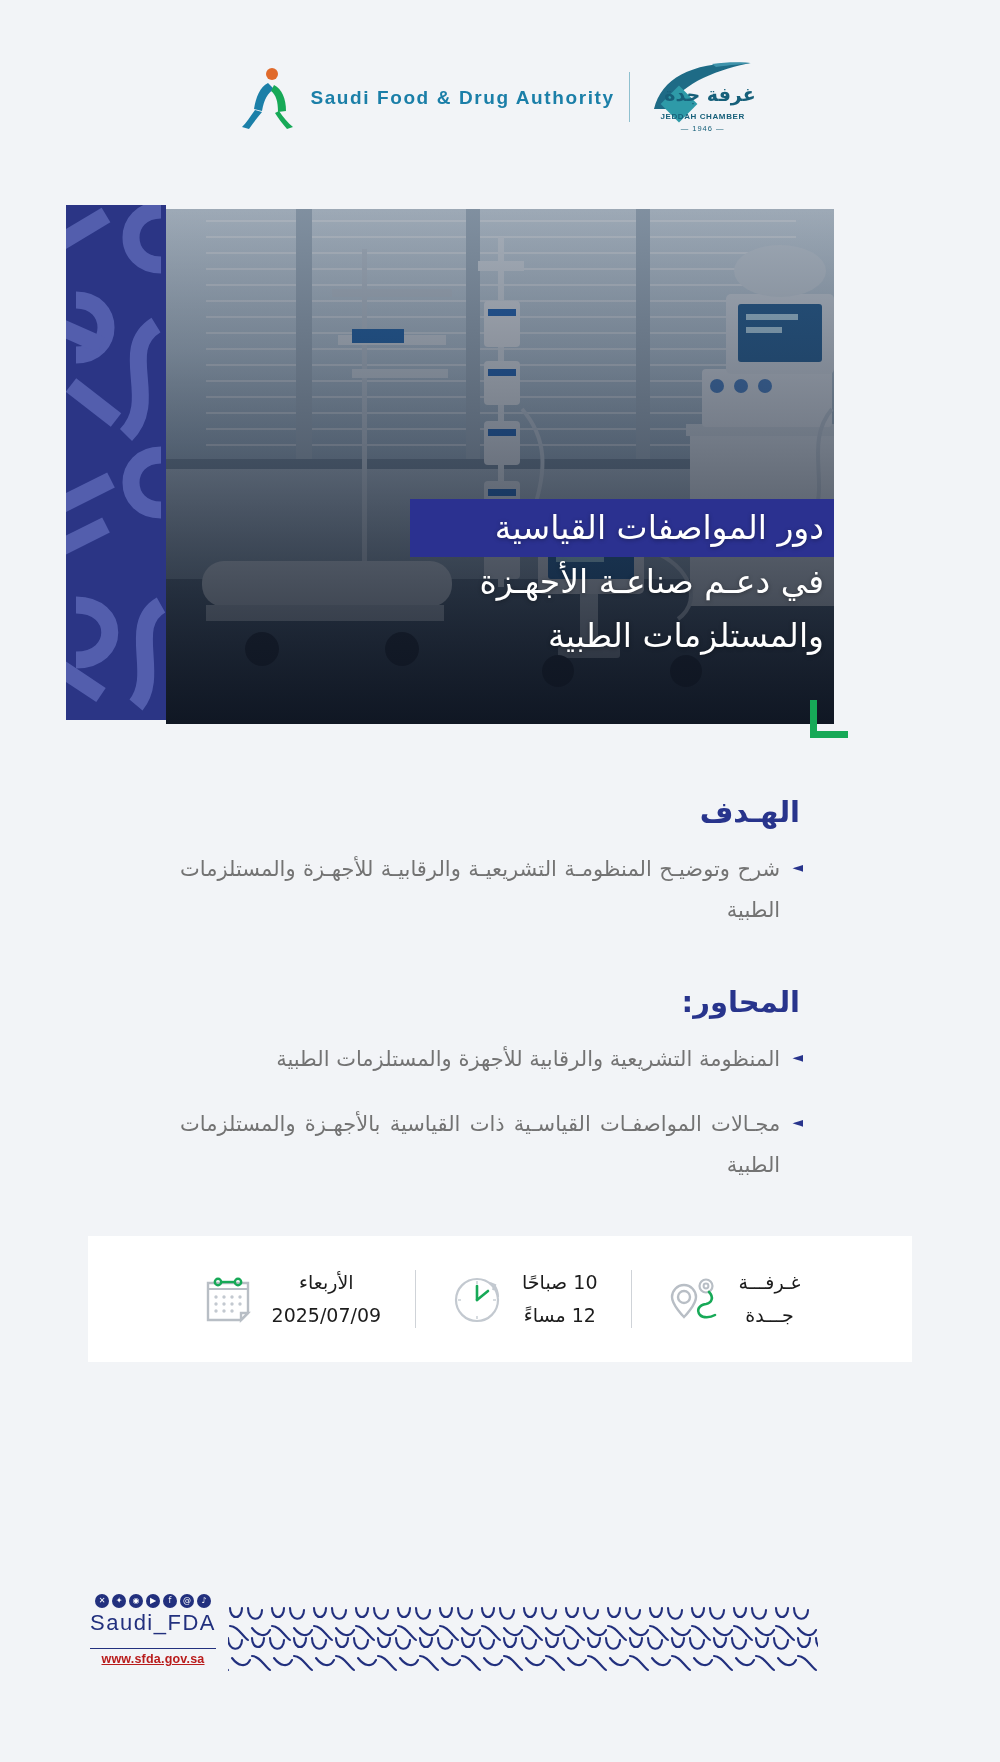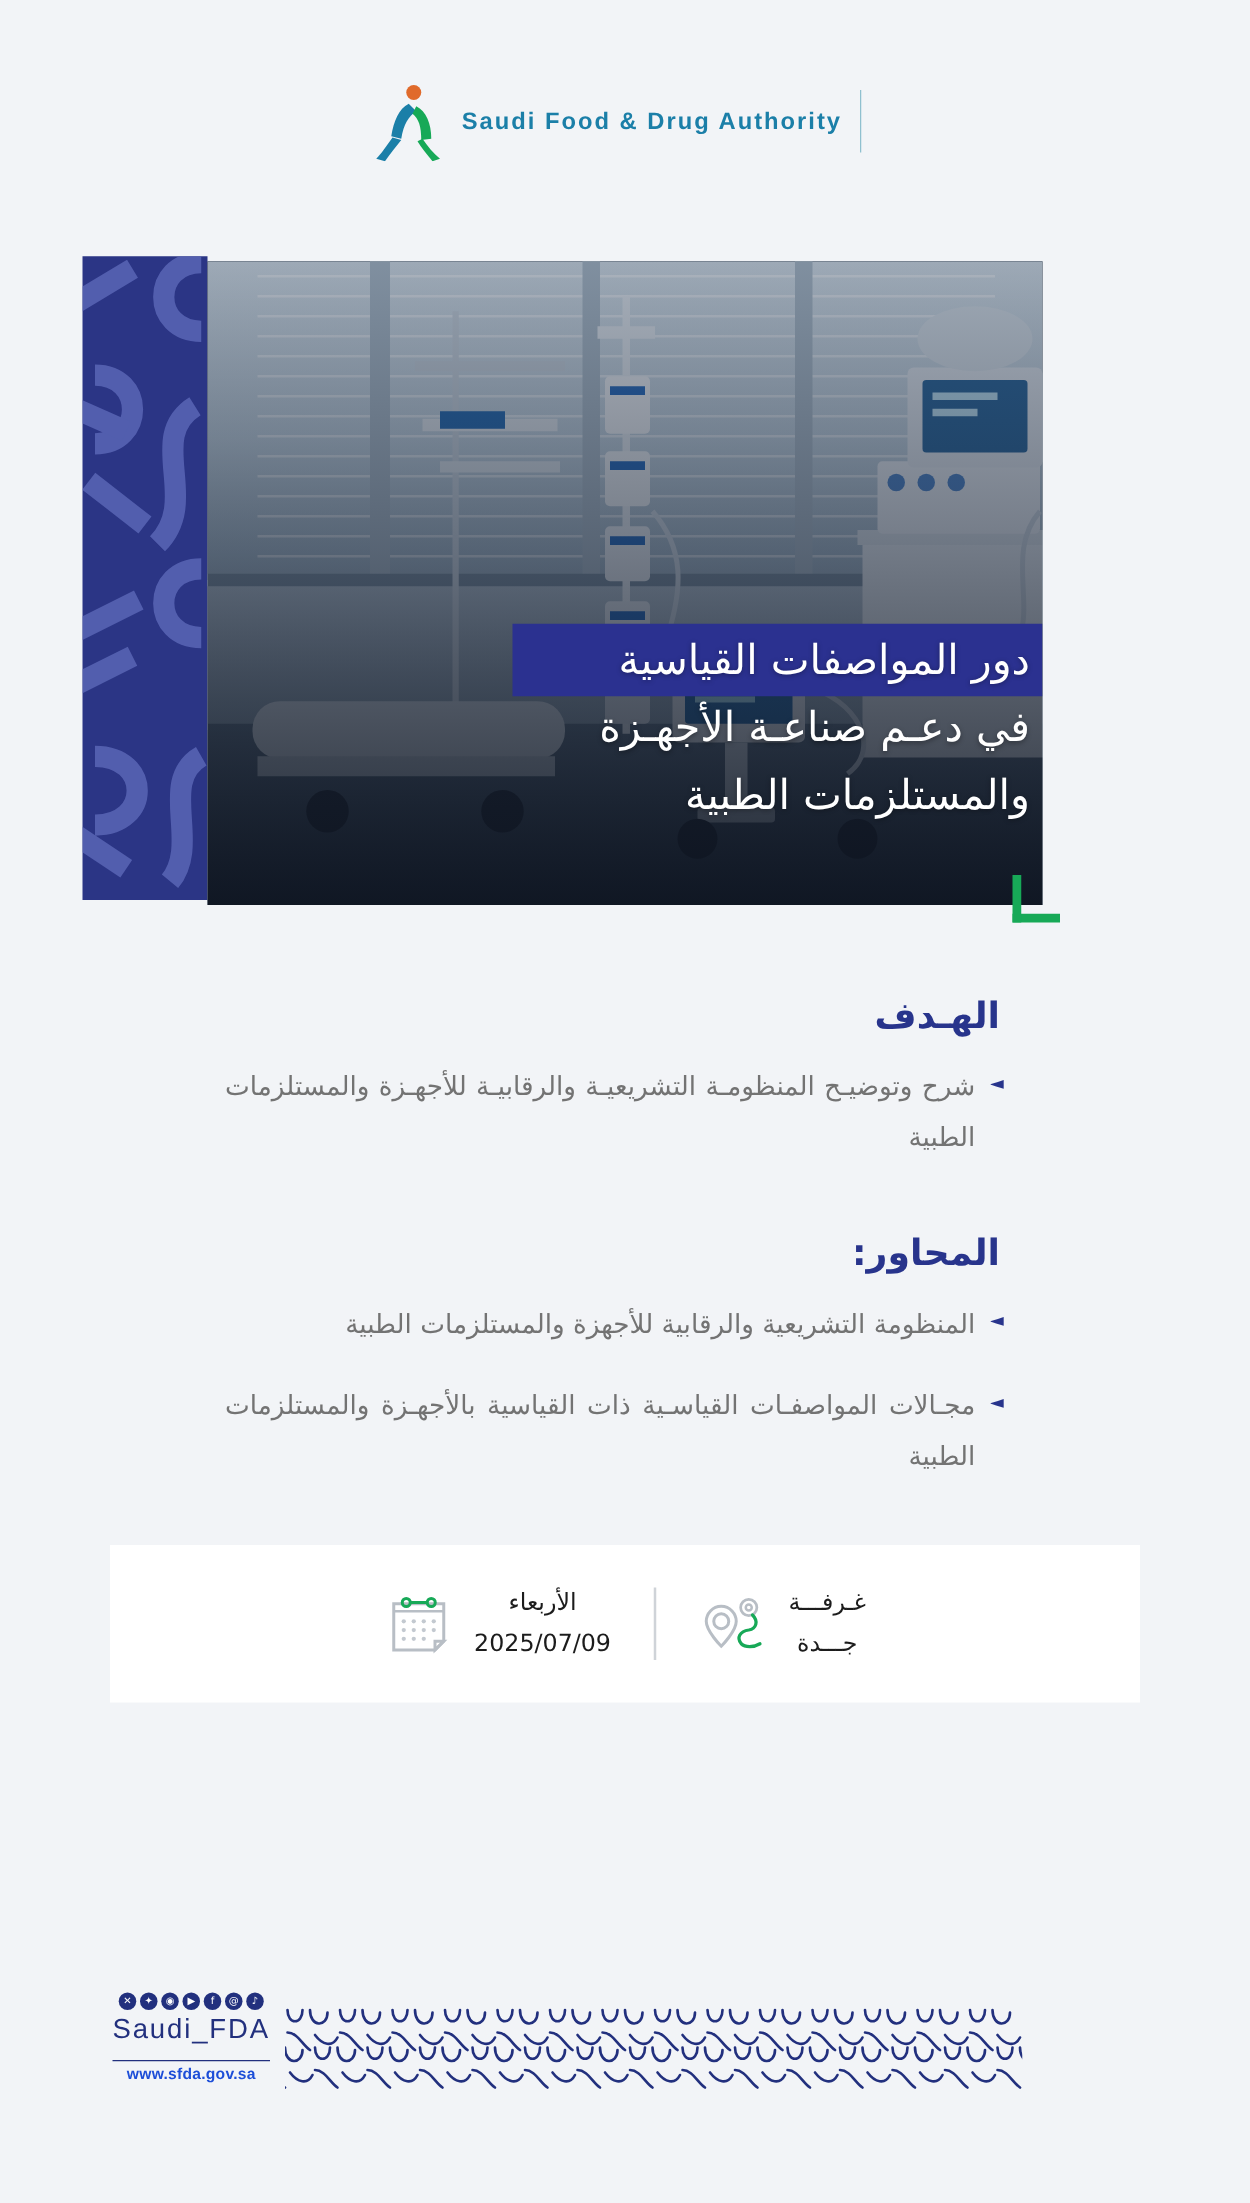--- a/index.html
+++ b/index.html
@@ -300,34 +300,45 @@
     font-size: 22px;
     color: #22307e;
     font-family: "Liberation Sans", sans-serif;
     letter-spacing: 1.5px;
     border-bottom: 1.5px solid #22307e;
     padding-bottom: 12px;
     display: inline-block;
   }
   .brand-url {
     font-size: 12.5px;
-    color: #1d4ed8;
+    color: #b91c1c;
     font-family: "Liberation Sans", sans-serif;
     font-weight: bold;
     letter-spacing: 0.2px;
     margin-top: 3px;
+    text-decoration: underline;
   }
 </style>
 </head>
 <body>
 
 <div id="poster">
 
   <div class="header">
 
+    <div class="logo-jeddah">
+      <svg class="jc-swoosh" viewBox="0 0 104 52">
+        <path d="M2 50 C10 18, 42 2, 98 4 C70 10, 30 22, 16 50 Z" fill="#1e6b86"></path>
+        <path d="M60 5 C74 3, 88 3, 99 4 C92 5, 78 6, 64 8 Z" fill="#3f93ab"></path>
+      </svg>
+      <div class="jc-diamond"></div>
+      <div class="jc-arabic">غرفة جدة</div>
+      <div class="jc-en">JEDDAH CHAMBER</div>
+      <div class="jc-year">— 1946 —</div>
+    </div>
 
     <div class="logo-sep"></div>
 
     <div class="logo-sfda">
       <div class="sfda-en">Saudi Food &amp; Drug Authority</div>
     </div>
 
     <svg class="logo-mark" viewBox="0 0 58 64">
       <circle cx="34" cy="9" r="6" fill="#e06a2b"></circle>
       <path d="M30 18 C22 22, 18 32, 16 44 L24 46 C26 34, 30 28, 36 24 Z" fill="#1b7fa8"></path>
@@ -518,20 +529,39 @@
         </g>
       </svg>
       <div class="info-text">
         <span class="l1">الأربعاء</span>
         <span class="l2">2025/07/09</span>
       </div>
     </div>
 
     <div class="info-div"></div>
 
+    <div class="info-cell">
+      <svg class="info-icon" viewBox="0 0 56 56">
+        <circle cx="27" cy="29" r="21" fill="none" stroke="#c3c9d0" stroke-width="2.2"></circle>
+        <path d="M27 29 V15" stroke="#17a957" stroke-width="2.6" stroke-linecap="round"></path>
+        <path d="M27 29 L38 20" stroke="#17a957" stroke-width="2.6" stroke-linecap="round"></path>
+        <path d="M44 14 A21 21 0 0 1 48 26" fill="none" stroke="#c3c9d0" stroke-width="2.2"></path>
+        <path d="M40 12 L45 14 L43 19" fill="none" stroke="#c3c9d0" stroke-width="2.2"></path>
+        <g stroke="#d3d8dd" stroke-width="1.8">
+          <path d="M27 10 V13"></path>
+            <path d="M27 45 V48"></path>
+            <path d="M8 29 H11"></path>
+            <path d="M43 29 H46"></path>
+        </g>
+      </svg>
+      <div class="info-text">
+        <span class="l1">10 صباحًا</span>
+        <span class="l2">12 مساءً</span>
+      </div>
+    </div>
 
     <div class="info-div"></div>
 
     <div class="info-cell">
       <svg class="info-icon" viewBox="0 0 56 56">
         <path d="M18 14 C25 14, 30 20, 30 26 C30 34, 18 46, 18 46 C18 46, 6 34, 6 26 C6 20, 11 14, 18 14 Z" fill="none" stroke="#b8bec5" stroke-width="2.4"></path>
         <circle cx="18" cy="26" r="6" fill="none" stroke="#b8bec5" stroke-width="2.4"></circle>
         <circle cx="40" cy="15" r="6.5" fill="none" stroke="#b8bec5" stroke-width="2.2"></circle>
         <circle cx="40" cy="15" r="2.4" fill="none" stroke="#b8bec5" stroke-width="2"></circle>
         <path d="M43 21 C48 26, 46 32, 40 33 C33 34, 30 39, 34 44 C37 47, 44 47, 49 44" fill="none" stroke="#17a957" stroke-width="2.6" stroke-linecap="round"></path>

